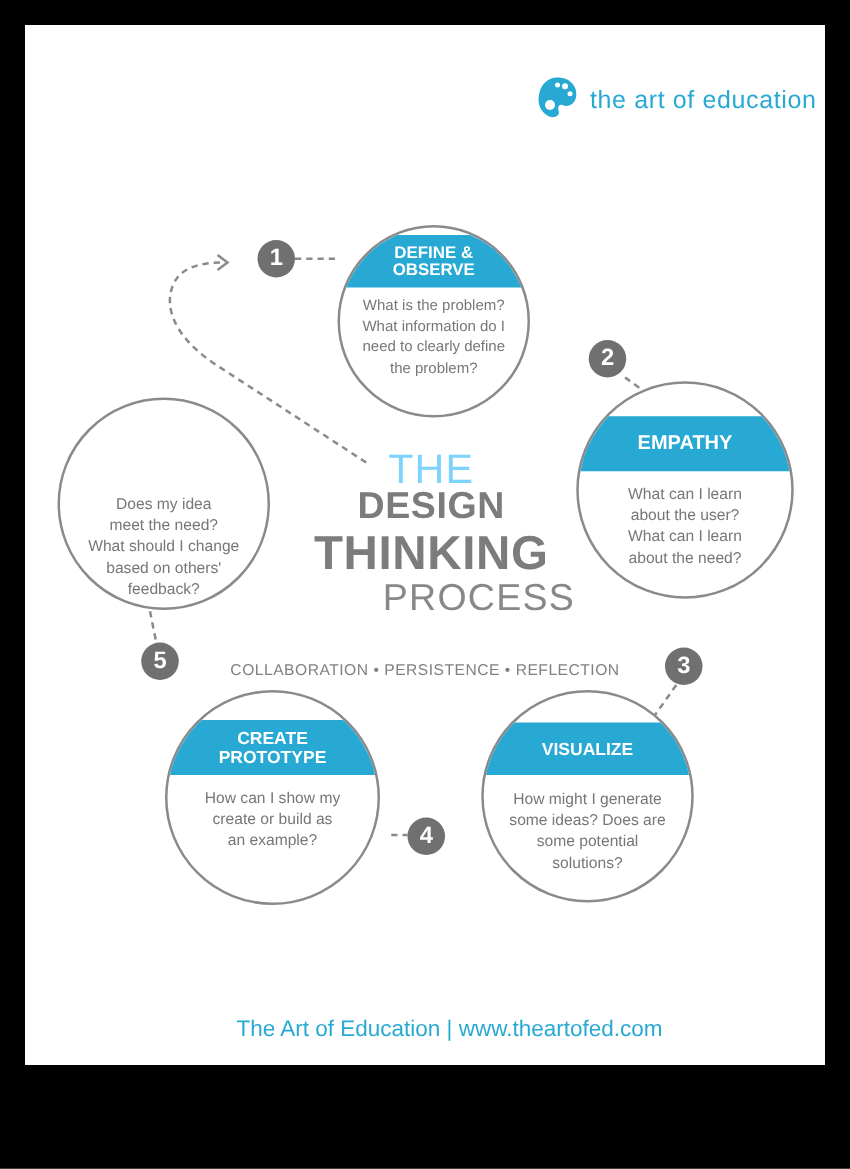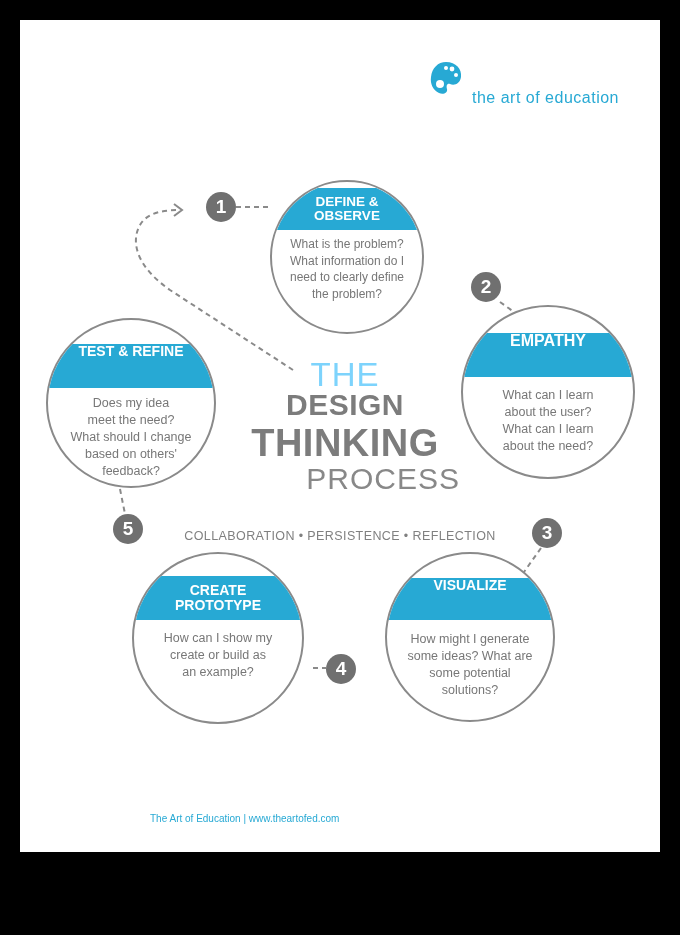--- a/index.html
+++ b/index.html
@@ -1,30 +1,30 @@
 <!DOCTYPE html>
 <html><head>
 <meta charset="utf-8">
 <style>
   html, body { margin:0; padding:0; }
   body { width:680px; height:935px; background:#000; position:relative; overflow:hidden; font-family:"Liberation Sans", "DejaVu Sans", sans-serif; }
   .panel { position:absolute; left:20px; top:20px; width:640px; height:832px; background:#fff; }
   .abs { position:absolute; }
   svg.lines { position:absolute; left:0; top:0; }
   .circle { position:absolute; border-radius:50%; border:2.5px solid #8a8a8a; background:#fff; overflow:hidden; box-sizing:border-box; }
-  .band { position:absolute; left:0; right:0; background:#27a9d4; color:#fff; font-weight:bold; display:flex; justify-content:center; text-align:center; line-height:1.05; }
+  .band { position:absolute; left:0; right:0; background:#27a9d4; color:#fff; font-weight:bold; display:flex; align-items:center; justify-content:center; text-align:center; line-height:1.05; }
   .body-text { position:absolute; left:0; right:0; text-align:center; color:#777; font-size:12.5px; line-height:17px; }
   .num { position:absolute; width:30px; height:30px; border-radius:50%; background:#707070; color:#fff; font-weight:bold; font-size:19px; display:flex; align-items:center; justify-content:center; }
-  .brand { position:absolute; left:472px; top:69px; color:#27a9d4; font-size:16px; letter-spacing:0.5px;margin-top:20px; }
+  .brand { position:absolute; left:472px; top:69px; color:#27a9d4; font-size:20px; letter-spacing:0.5px; }
   .t-the { position:absolute; left:260px; top:356px; width:170px; text-align:center; color:#7dd3fc; font-size:33px; letter-spacing:1px; }
   .t-design { position:absolute; left:230px; top:388px; width:230px; text-align:center; color:#7c7c7c; font-size:30px; font-weight:bold; letter-spacing:0.5px; }
   .t-thinking { position:absolute; left:230px; top:422px; width:230px; text-align:center; color:#7c7c7c; font-size:38px; font-weight:bold; letter-spacing:0.5px; }
   .t-process { position:absolute; left:230px; top:462px; width:230px; text-align:right; color:#888; font-size:30px; letter-spacing:1px; }
   .tagline { position:absolute; left:150px; top:511px; width:380px; text-align:center; color:#808080; font-size:12.5px; letter-spacing:0.4px;margin-top:18px; }
-  .footer { position:absolute; left:150px; top:813px; width:380px; text-align:left; color:#27a9d4; font-size:10px; }
+  .footer { position:absolute; left:150px; top:813px; width:380px; text-align:right; color:#27a9d4; font-size:18px; }
 </style>
 </head>
 <body>
 
 <div class="panel"></div>
 
 <svg class="lines" width="680" height="935">
   <g fill="none" stroke="#8a8a8a" stroke-width="2" stroke-dasharray="5,4">
 
     <path d="M293,370 L170,290 C130,262 132,235 142,222 C150,212 165,210 180,210"></path>
@@ -80,43 +80,40 @@
   </div>
 </div>
 
 <div class="num" style="left:532px;top:518px;">3</div>
 <div class="circle" style="left:385px;top:552px;width:170px;height:170px;">
   <div class="band" style="top:24px;height:42px;font-size:14px;">
     <span>VISUALIZE</span>
   </div>
   <div class="body-text" style="top:77px;">
     <div>How might I generate</div>
-    <div>some ideas? What are</div>
+    <div>some ideas? Does are</div>
     <div>some potential</div>
     <div>solutions?</div>
   </div>
 </div>
 
 <div class="num" style="left:326px;top:654px;">4</div>
 <div class="circle" style="left:132px;top:552px;width:172px;height:172px;">
   <div class="band" style="top:22px;height:44px;font-size:14px;flex-direction:column;">
     <span>CREATE</span>
     <span>PROTOTYPE</span>
   </div>
   <div class="body-text" style="top:76px;">
     <div>How can I show my</div>
     <div>create or build as</div>
     <div>an example?</div>
   </div>
 </div>
 
 <div class="circle" style="left:46px;top:318px;width:170px;height:170px;">
-  <div class="band" style="top:24px;height:44px;font-size:14px;">
-    <span>TEST &amp; REFINE</span>
-  </div>
   <div class="body-text" style="top:75px;">
     <div>Does my idea</div>
     <div>meet the need?</div>
     <div>What should I change</div>
     <div>based on others'</div>
     <div>feedback?</div>
   </div>
 </div>
 <div class="num" style="left:113px;top:514px;">5</div>
 

